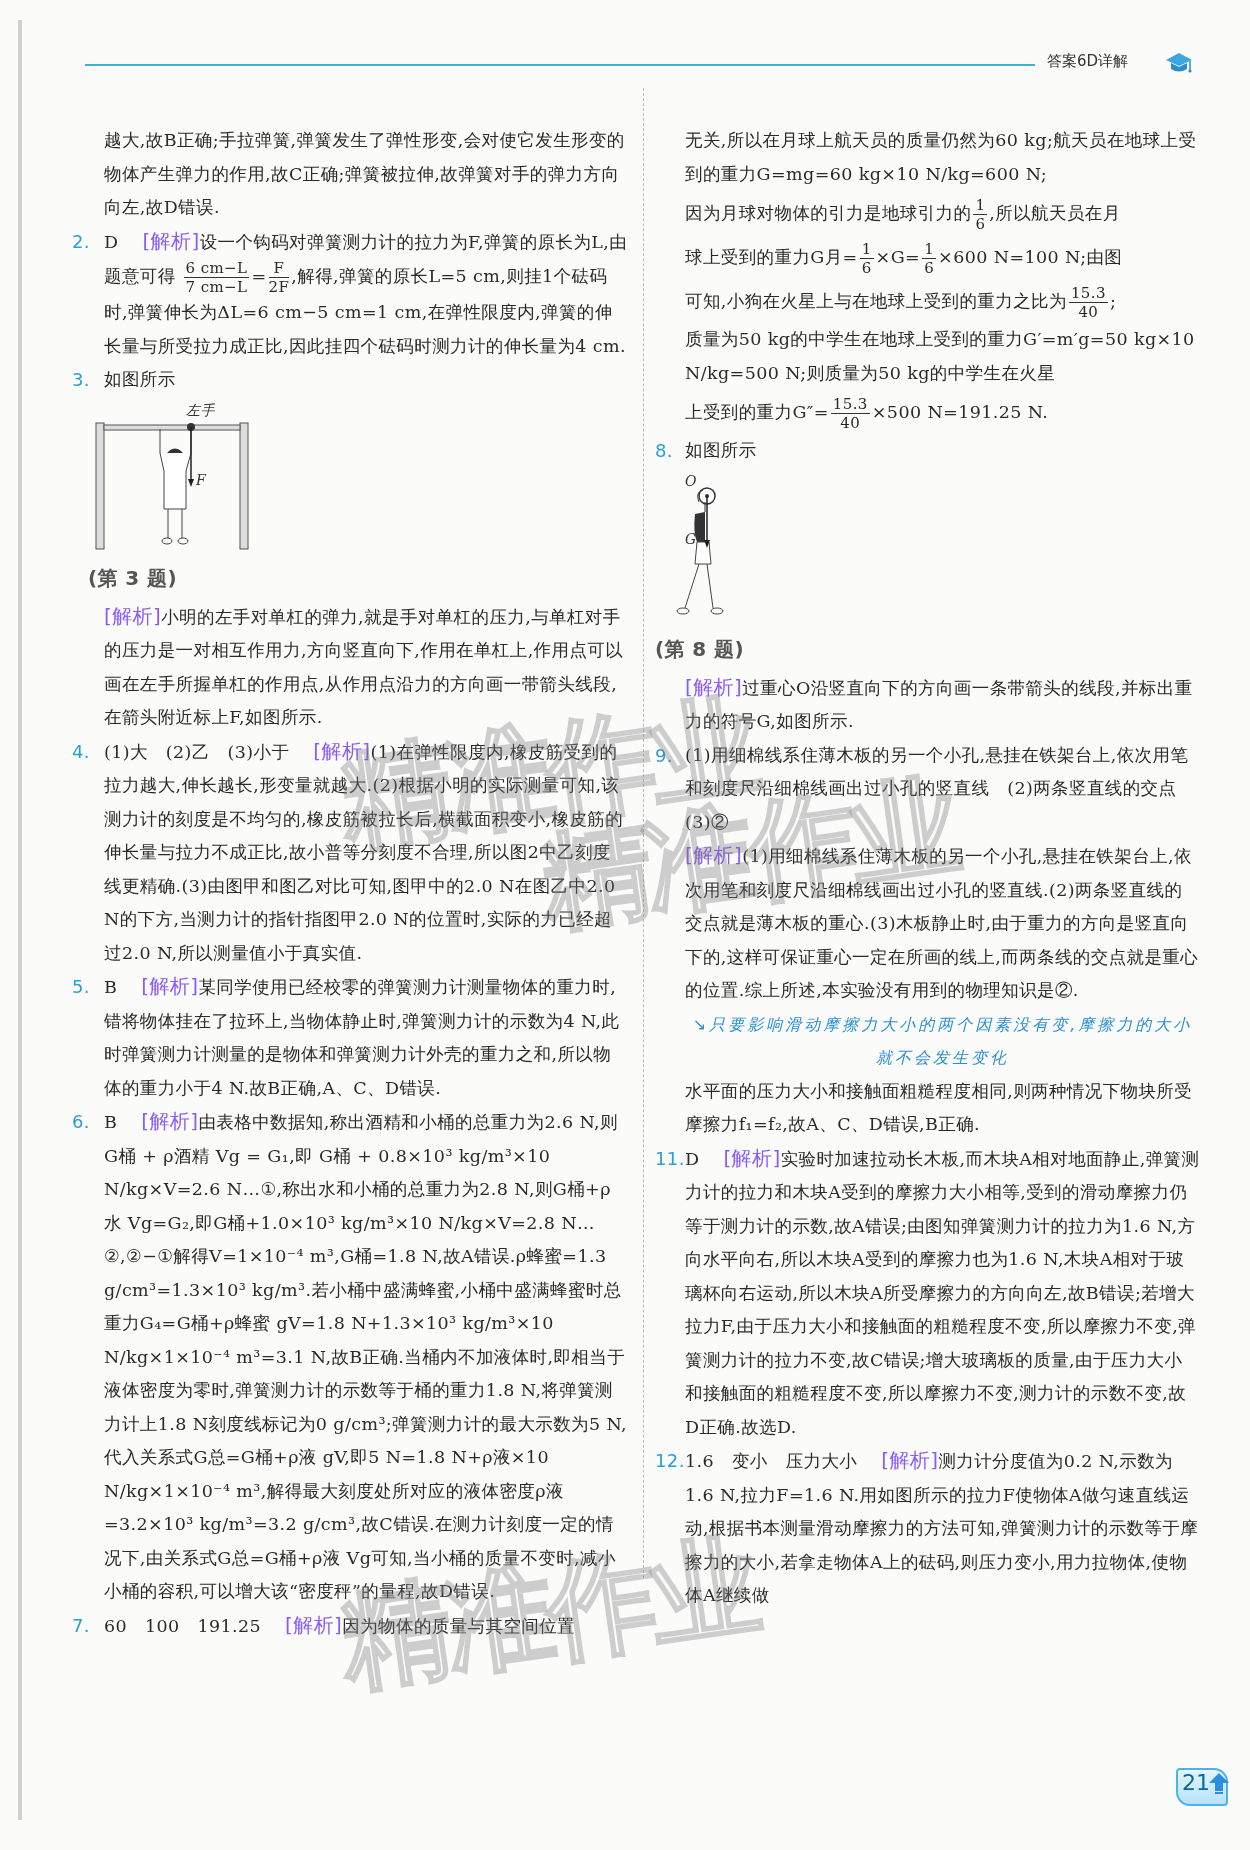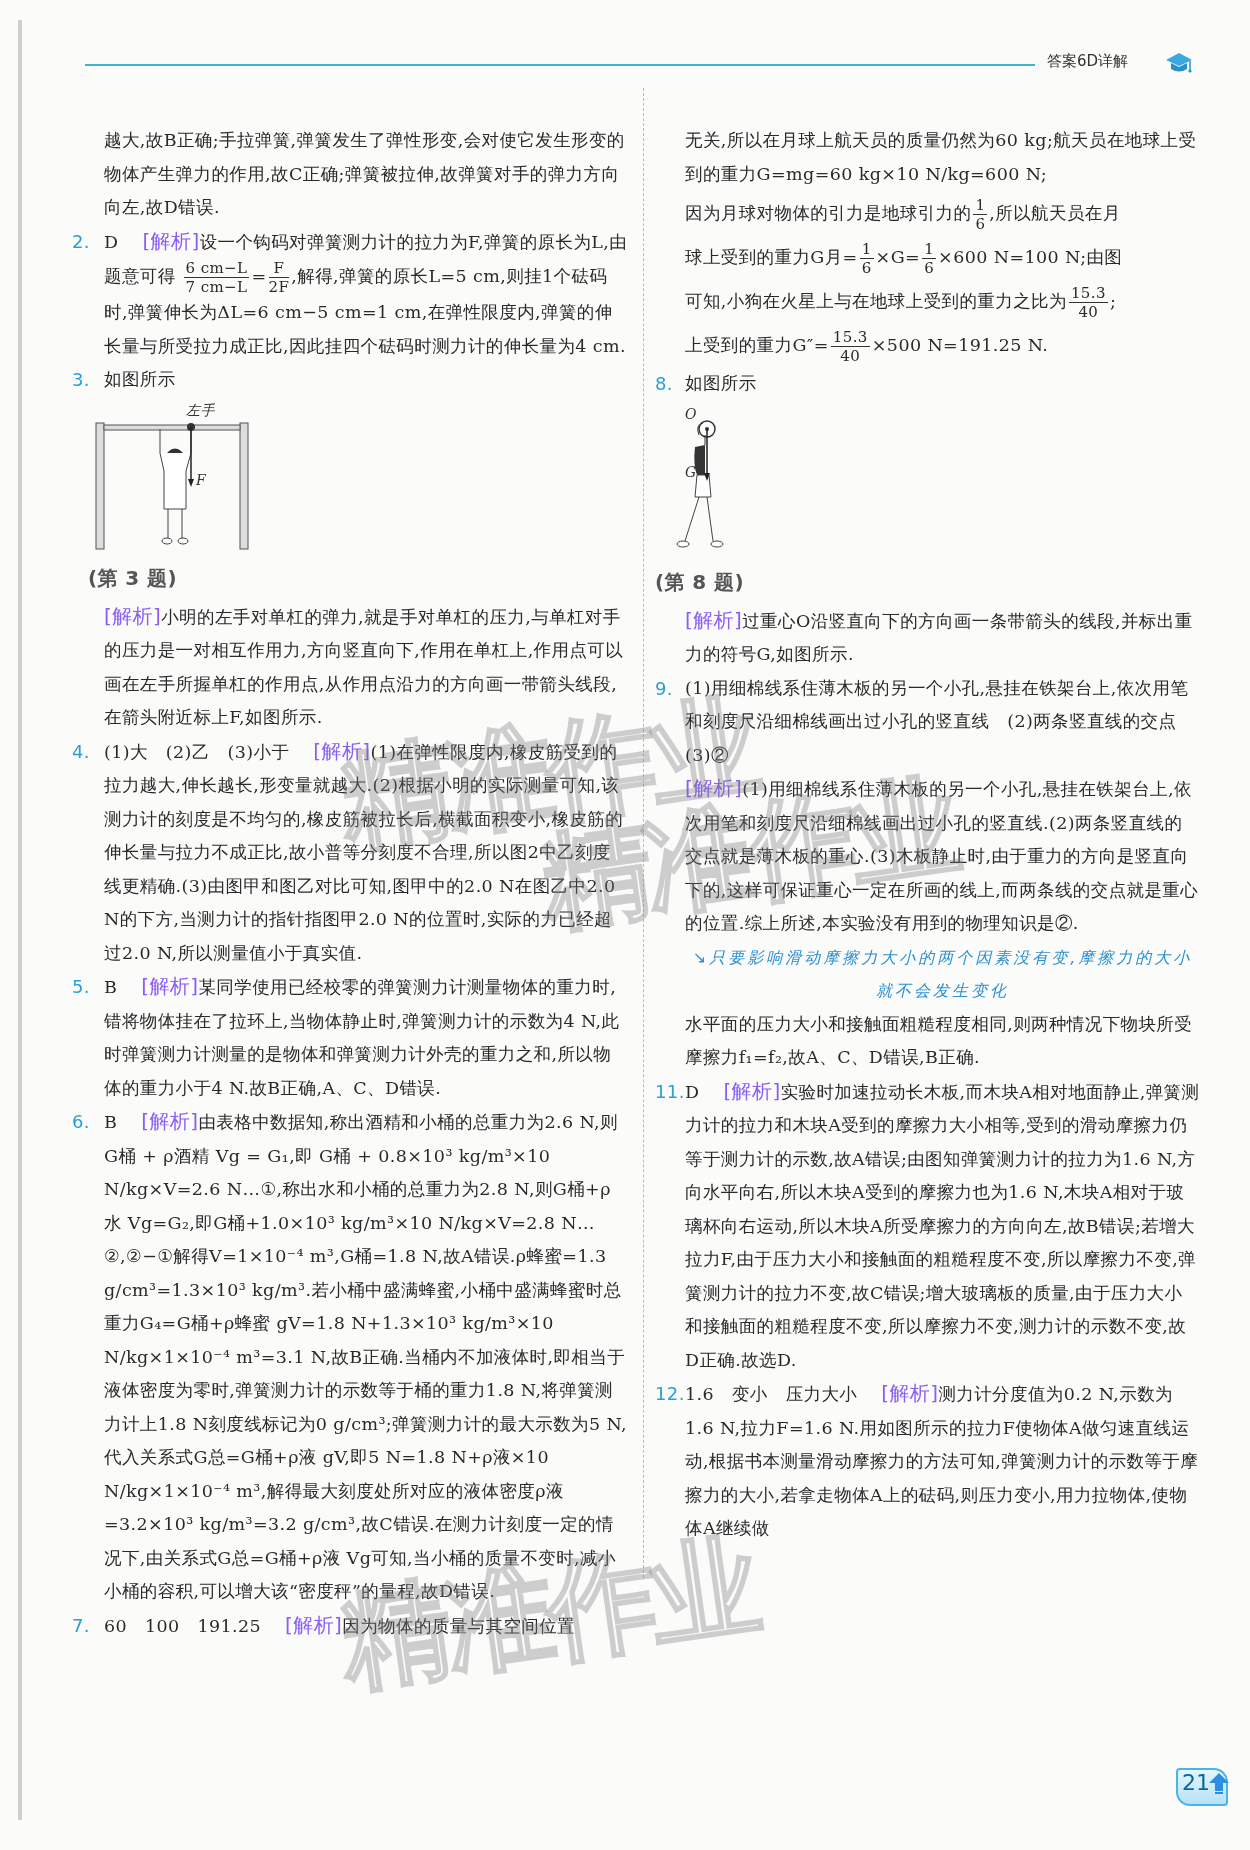--- a/index.html
+++ b/index.html
@@ -119,20 +119,21 @@
       <span class="tag">解析</span><span>因为物体的质量与其空间位置</span>
     </div>
   </div>
 
   <div class="col col-right">
     <div class="cont">
       <div>无关,所以在月球上航天员的质量仍然为60 kg;航天员在地球上受到的重力G=mg=60 kg×10 N/kg=600 N;</div>
       <div class="tall"><span>因为月球对物体的引力是地球引力的</span><span class="frac"><span class="top">1</span><span>6</span></span><span>,所以航天员在月</span></div>
       <div class="tall"><span>球上受到的重力G月=</span><span class="frac"><span class="top">1</span><span>6</span></span><span>×G=</span><span class="frac"><span class="top">1</span><span>6</span></span><span>×600 N=100 N;由图</span></div>
       <div class="tall"><span>可知,小狗在火星上与在地球上受到的重力之比为</span><span class="frac"><span class="top">15.3</span><span>40</span></span><span>;</span></div>
+      <div>质量为50 kg的中学生在地球上受到的重力G′=m′g=50 kg×10 N/kg=500 N;则质量为50 kg的中学生在火星</div>
       <div class="tall"><span>上受到的重力G″=</span><span class="frac"><span class="top">15.3</span><span>40</span></span><span>×500 N=191.25 N.</span></div>
     </div>
 
     <div class="item">
       <span class="num">8.</span>
       <span>如图所示</span>
     </div>
     <div class="figure">
       <svg width="100" height="150" viewBox="0 0 100 150">
         <text x="30" y="14" font-size="14" font-style="italic" fill="#333">O</text>

